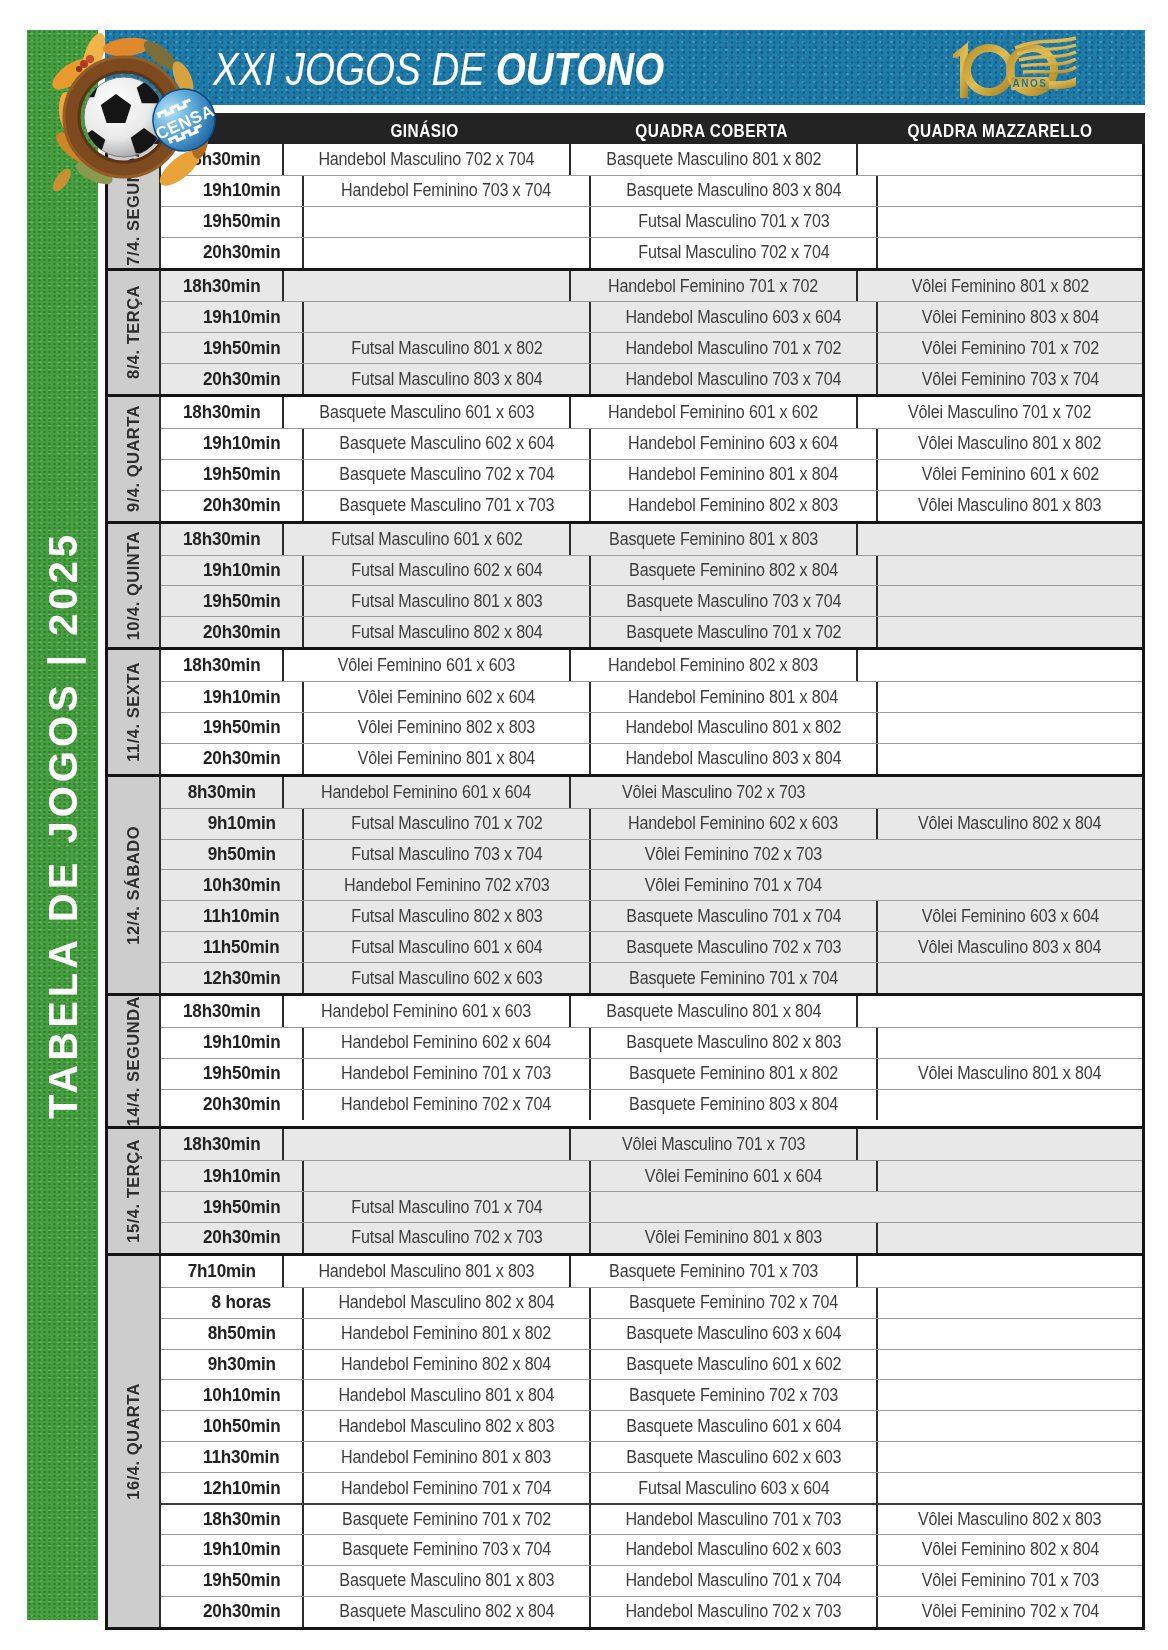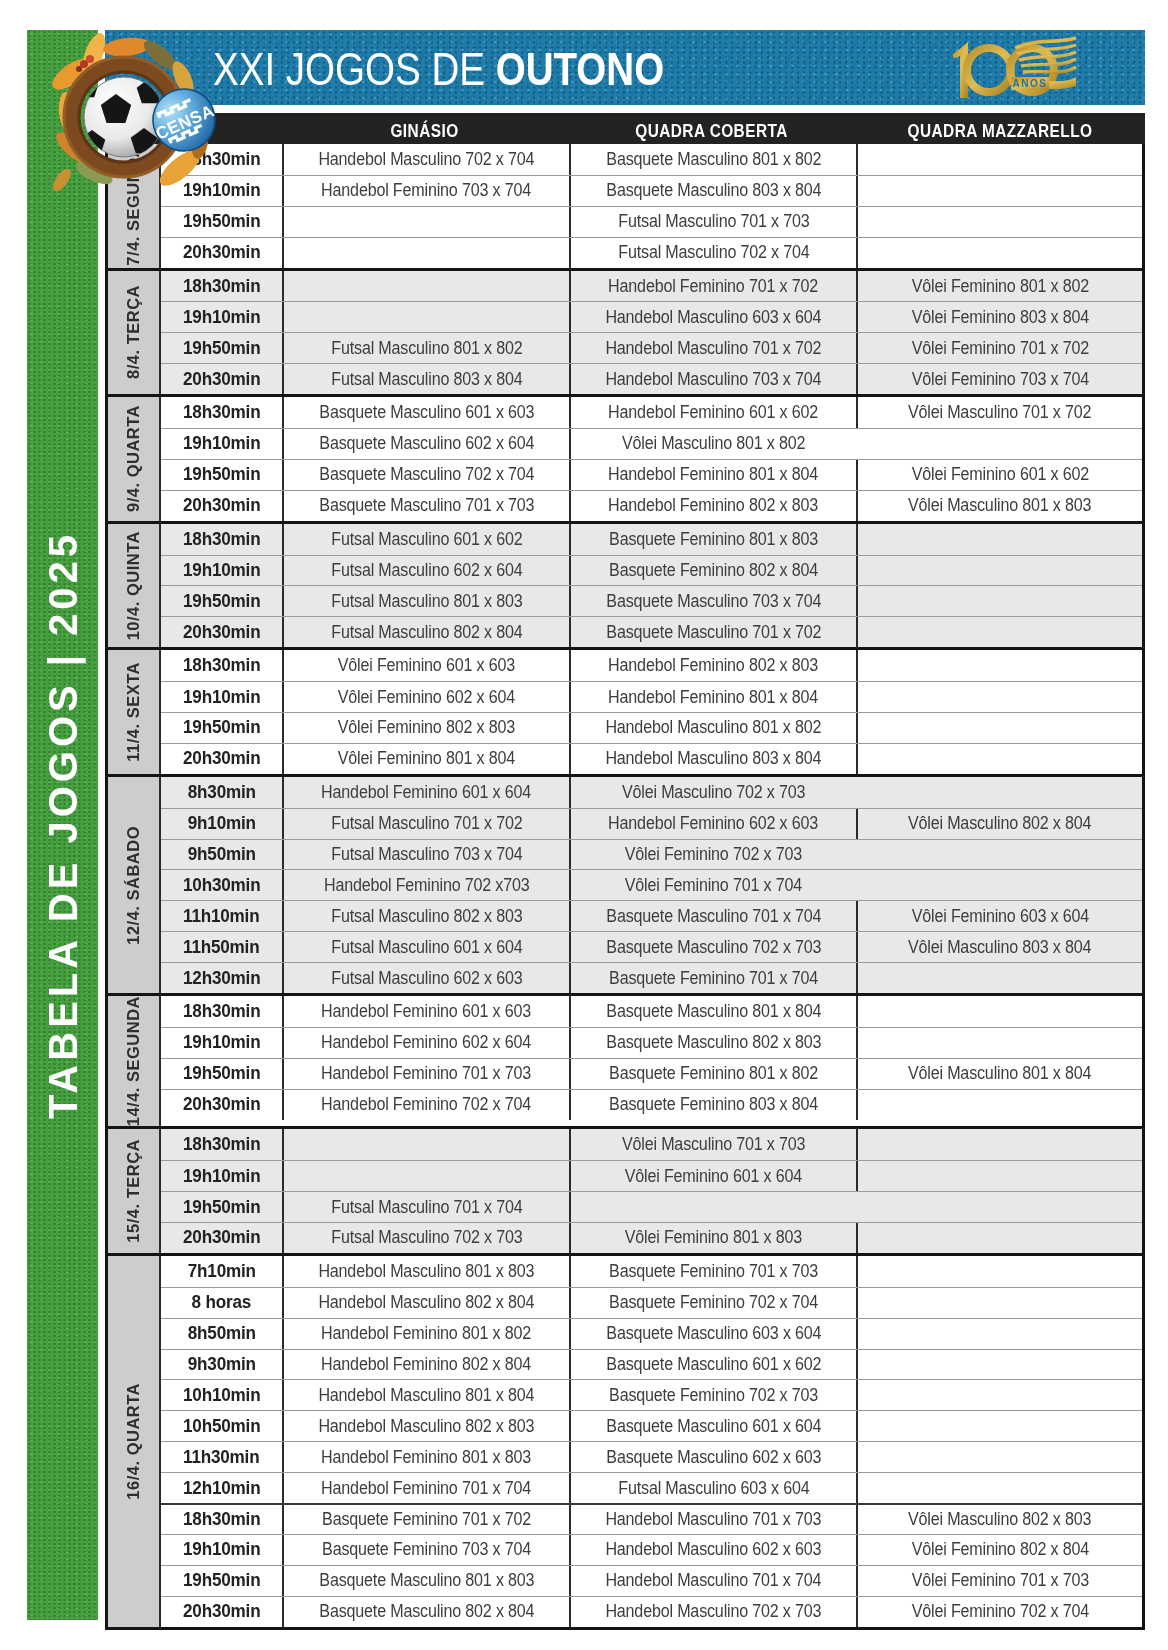--- a/index.html
+++ b/index.html
@@ -18,21 +18,21 @@
     writing-mode:vertical-rl;white-space:nowrap;
     color:#fff;font-weight:700;font-size:40px;letter-spacing:4px;}
 
   
   .blue-band{position:absolute;left:105px;top:30px;width:1040px;height:75px;
     background-color:#1f7dab;
     background-image:
       radial-gradient(rgba(6,48,84,.45) 1px,transparent 1.6px),
       radial-gradient(rgba(185,230,255,.28) 1px,transparent 1.6px),
       repeating-linear-gradient(115deg,rgba(0,0,0,.05) 0 3px,transparent 3px 9px);
-    background-size:6px 5px,11px 8px,auto;}
+    background-size:6px 5px,11px 8px,auto;font-style:italic;}
   .title{position:absolute;left:108px;top:50%;transform:translateY(-50%) scaleX(.82);
     transform-origin:left center;font-size:47px;color:#fff;white-space:nowrap;
     font-weight:500;letter-spacing:0;}
   .title b{font-weight:800;}
 
   
   .header-bar{position:absolute;left:105px;top:113px;width:1040px;height:37px;
     background:#232323;display:grid;grid-template-columns:176px 287px 287px 1fr;
     align-items:center;}
   .header-bar .hlabel{color:#fff;font-weight:700;font-size:17.5px;text-align:center;
@@ -43,21 +43,21 @@
     border:3px solid #141414;border-top:none;box-sizing:border-box;background:#fff;}
   .group{display:flex;}
   .group + .group{border-top:3px solid #141414;}
   .day-cell{width:53px;flex:none;background:#cdcdcd;border-right:2px solid #2b2b2b;
     display:flex;align-items:center;justify-content:center;box-sizing:border-box;}
   .day-text{writing-mode:vertical-rl;transform:rotate(180deg);white-space:nowrap;
     font-weight:700;font-size:16.5px;color:#2e2e2e;letter-spacing:.5px;}
   .rows{flex:1;display:flex;flex-direction:column;min-width:0;}
   .row{height:30.9px;box-sizing:border-box;display:grid;
     grid-template-columns:121px 287px 287px 1fr;background:#fff;}
-  .row + .row{border-top:1px solid #9b9b9b;}
+  .row + .row{border-top:1px solid #9b9b9b;padding-left:20px;}
   .row.strong{border-top:2px solid #3a3a3a;}
   .group.shaded .row{background:#e8e8e8;}
   .cell{display:flex;align-items:center;justify-content:center;
     font-size:17.5px;color:#3d3d3d;white-space:nowrap;overflow:hidden;box-sizing:border-box;}
   .cell .ct{transform:scaleX(.92);letter-spacing:-.2px;}
   .cell.time{font-weight:700;color:#222;font-size:18px;}
   .cell.time .ct{transform:scaleX(.95);}
   .cell.bl{border-left:2px solid #2b2b2b;}
 
   .ball-logo{position:absolute;left:32px;top:20px;z-index:6;}
@@ -310,20 +310,23 @@
             </div>
           </div>
           <div class="row">
             <div class="cell time">
               <span class="ct">19h10min</span>
             </div>
             <div class="cell bl">
               <span class="ct">Basquete Masculino 602 x 604</span>
             </div>
             <div class="cell bl">
+              <span class="ct">Handebol Feminino 603 x 604</span>
+            </div>
+            <div class="cell bl">
               <span class="ct">Vôlei Masculino 801 x 802</span>
             </div>
           </div>
           <div class="row">
             <div class="cell time">
               <span class="ct">19h50min</span>
             </div>
             <div class="cell bl">
               <span class="ct">Basquete Masculino 702 x 704</span>
             </div>

